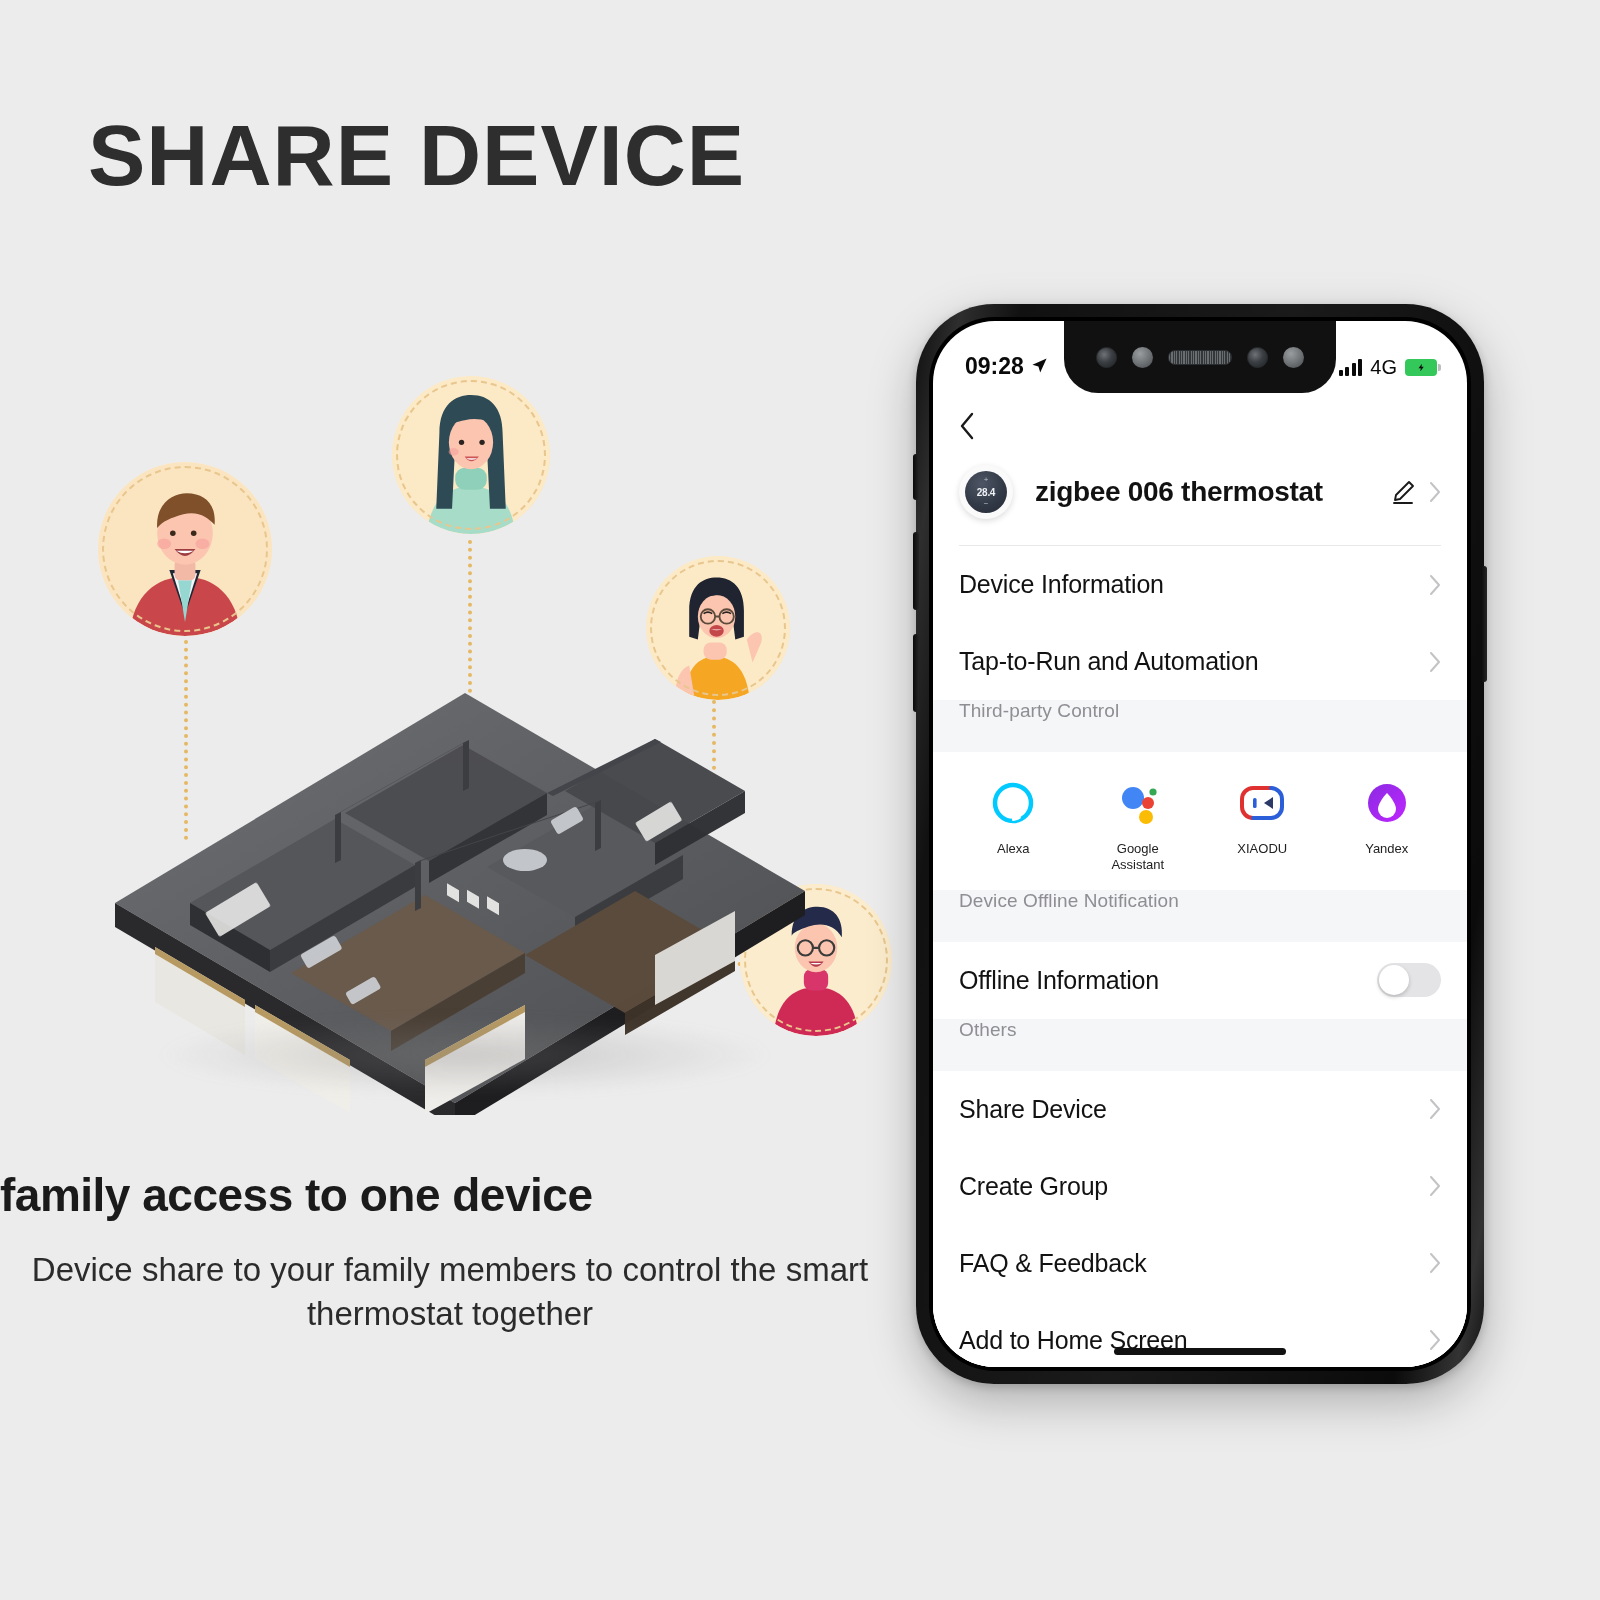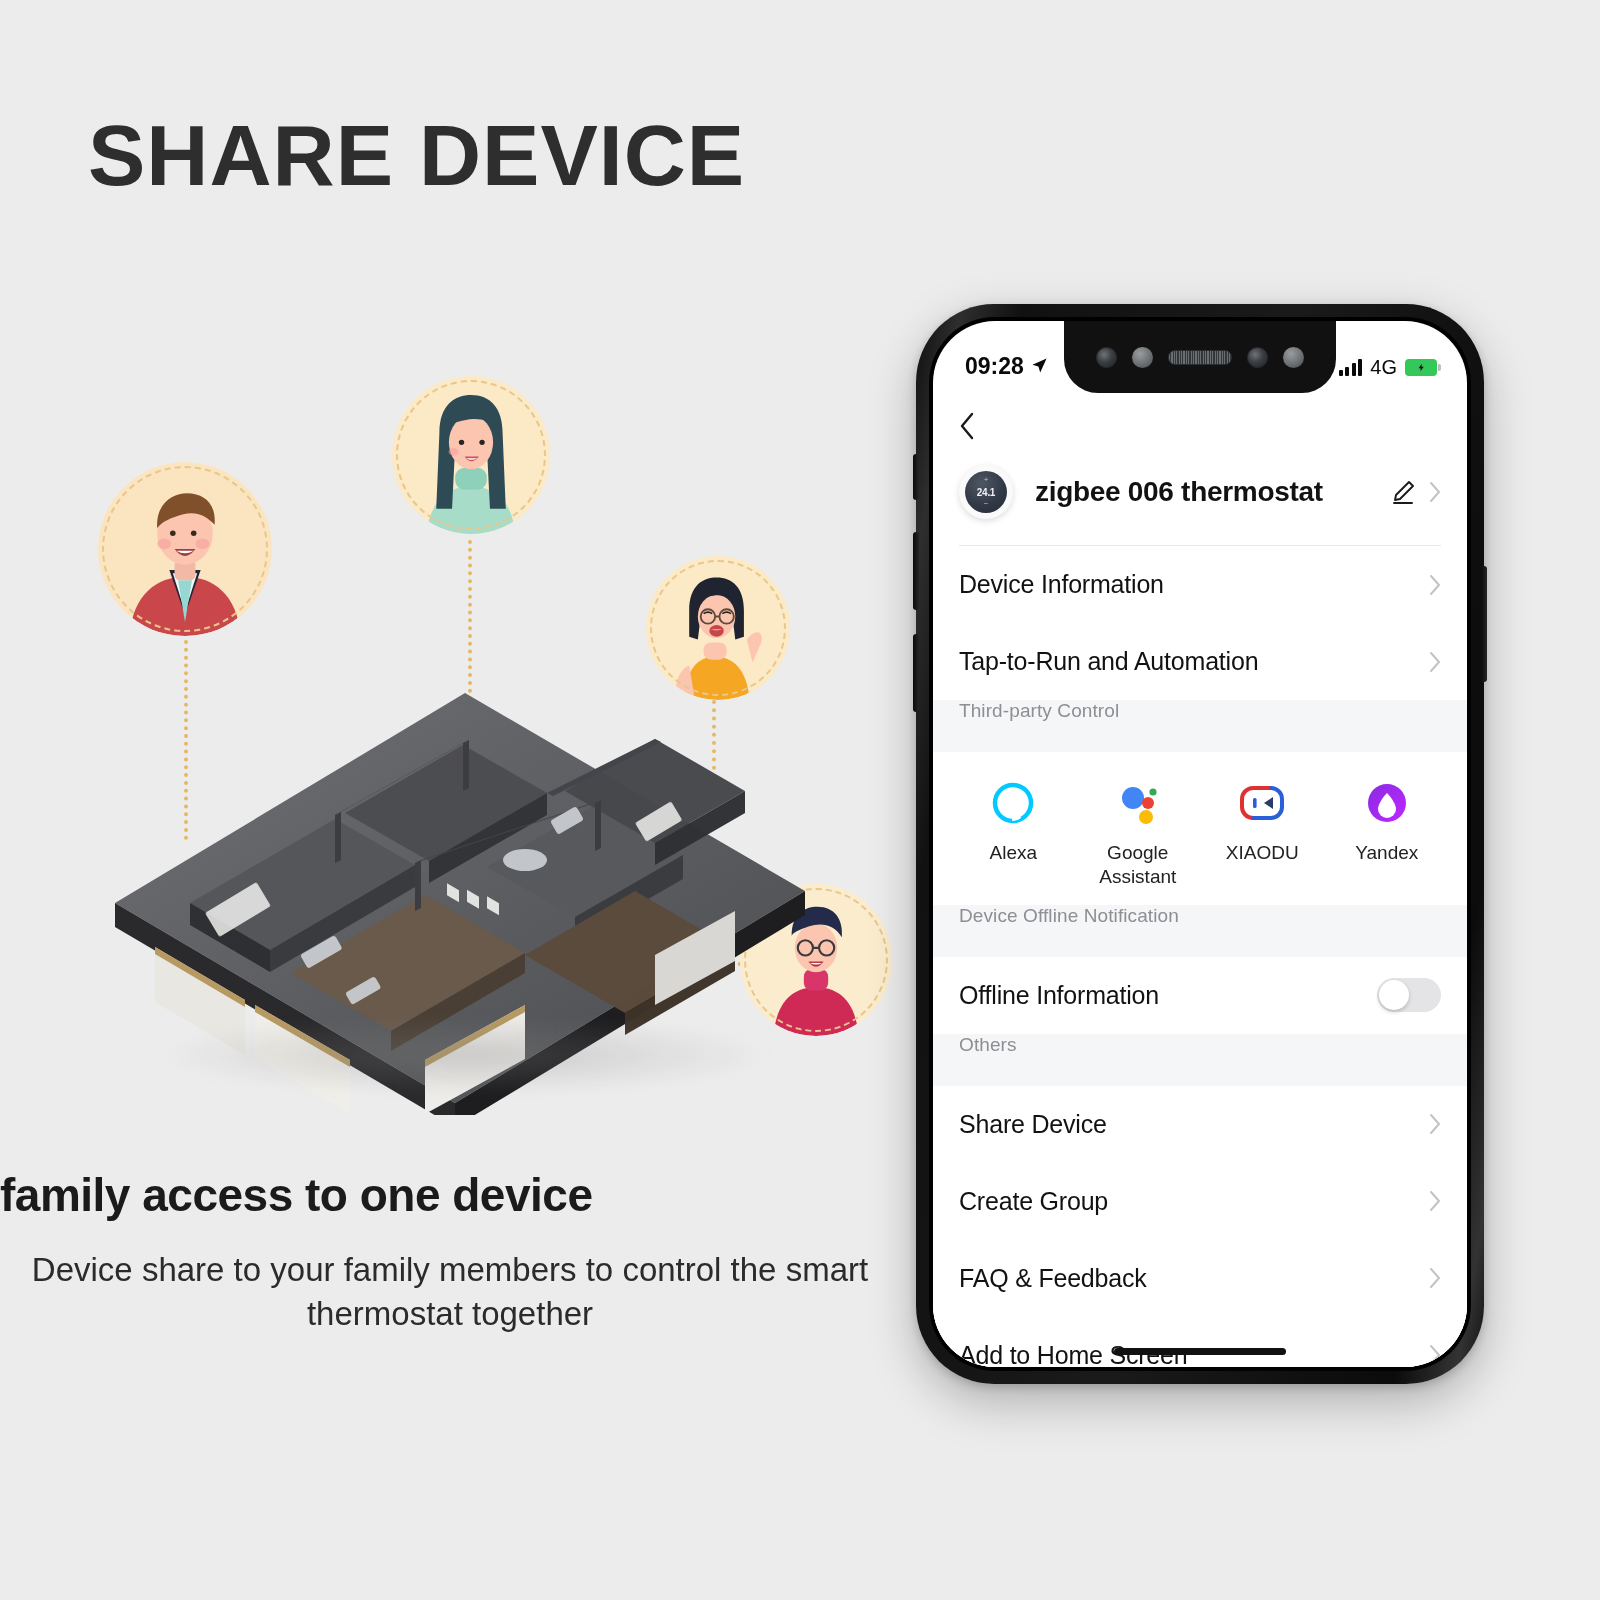--- a/index.html
+++ b/index.html
@@ -320,21 +320,21 @@
   .tp-item {
     flex: 1;
     display: flex;
     flex-direction: column;
     align-items: center;
     gap: 13px;
   }
   .tp-icon { width: 50px; height: 50px; }
   .tp-icon svg { width: 100%; height: 100%; display: block; }
   .tp-label {
-    font-size: 19px;
+    font-size: 13px;
     color: #222;
     text-align: center;
     line-height: 1.25;
     white-space: pre-line;
   }
 
   .toggle {
     width: 64px; height: 34px;
     border-radius: 17px;
     background: #e4e4e6;
@@ -609,21 +609,21 @@
             <svg viewBox="0 0 16 28">
                 <polyline points="13,2 3,14 13,26" fill="none" stroke="#1a1a1a" stroke-width="2.4" stroke-linecap="round" stroke-linejoin="round"></polyline>
               </svg>
           </span>
         </div>
 
         <div class="device-header">
           <div class="device-thumb">
             <div class="thermo-dial">
               <span class="thermo-plus">+</span>
-              <span class="thermo-temp">24.1</span>
+              <span class="thermo-temp">28.4</span>
               <span class="thermo-minus">−</span>
             </div>
           </div>
           <div class="device-title">zigbee 006 thermostat</div>
           <div class="edit-group">
             <span class="pencil-icon">
               <svg viewBox="0 0 26 26">
                 <path d="M19 3 L23 7 L10 20 L5 21 L6 16 Z" fill="none" stroke="#1a1a1a" stroke-width="1.9" stroke-linejoin="round"></path>
                 <line x1="4" y1="24" x2="22" y2="24" stroke="#1a1a1a" stroke-width="1.9" stroke-linecap="round"></line>
               </svg>

